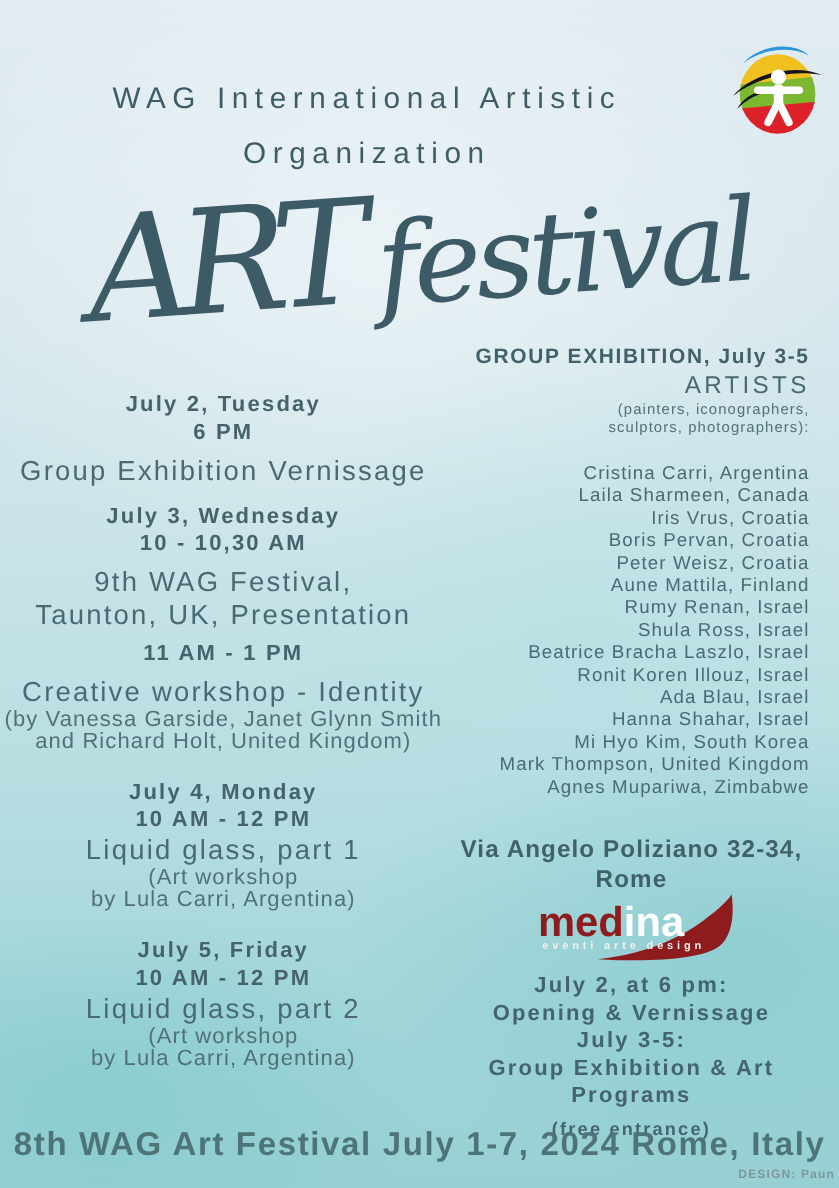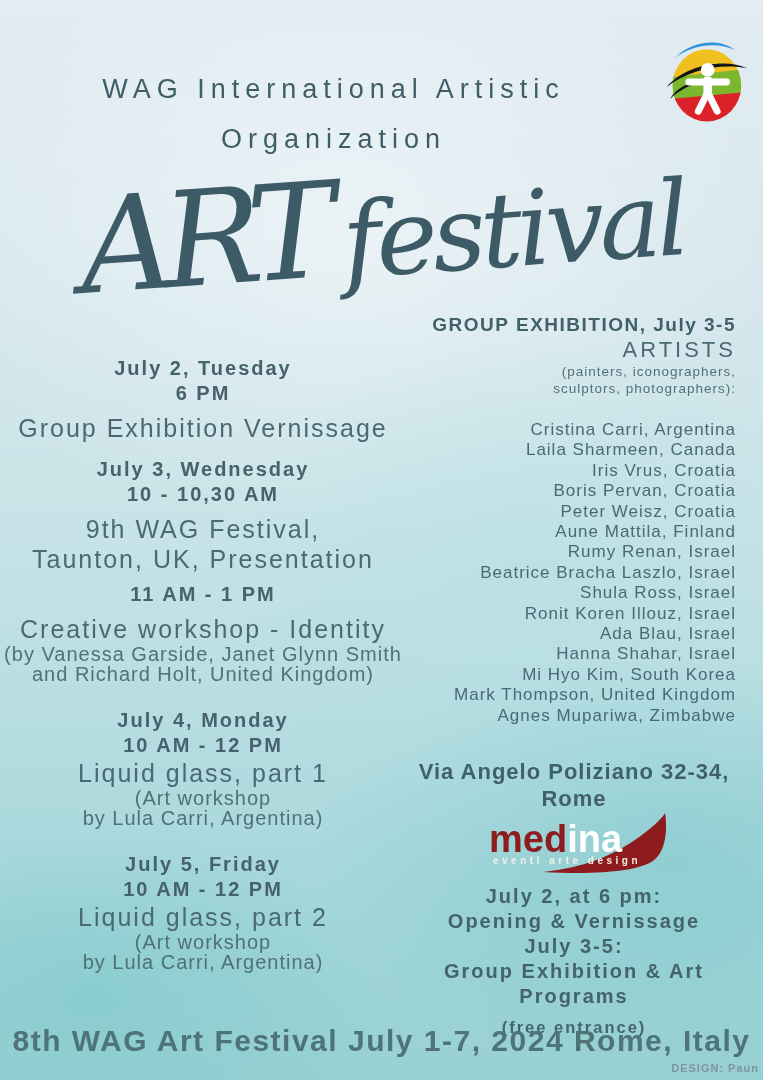--- a/index.html
+++ b/index.html
@@ -154,22 +154,22 @@
     <div class="artists-sub">(painters, iconographers,</div>
     <div class="artists-sub">sculptors, photographers):</div>
     <div class="artists-list">
       <div>Cristina Carri, Argentina</div>
       <div>Laila Sharmeen, Canada</div>
       <div>Iris Vrus, Croatia</div>
       <div>Boris Pervan, Croatia</div>
       <div>Peter Weisz, Croatia</div>
       <div>Aune Mattila, Finland</div>
       <div>Rumy Renan, Israel</div>
+      <div>Shula Ross, Israel</div>
       <div>Beatrice Bracha Laszlo, Israel</div>
-      <div>Shula Ross, Israel</div>
       <div>Ronit Koren Illouz, Israel</div>
       <div>Ada Blau, Israel</div>
       <div>Hanna Shahar, Israel</div>
       <div>Mi Hyo Kim, South Korea</div>
       <div>Mark Thompson, United Kingdom</div>
       <div>Agnes Mupariwa, Zimbabwe</div>
     </div>
   </div>
 
   <div class="venue">

